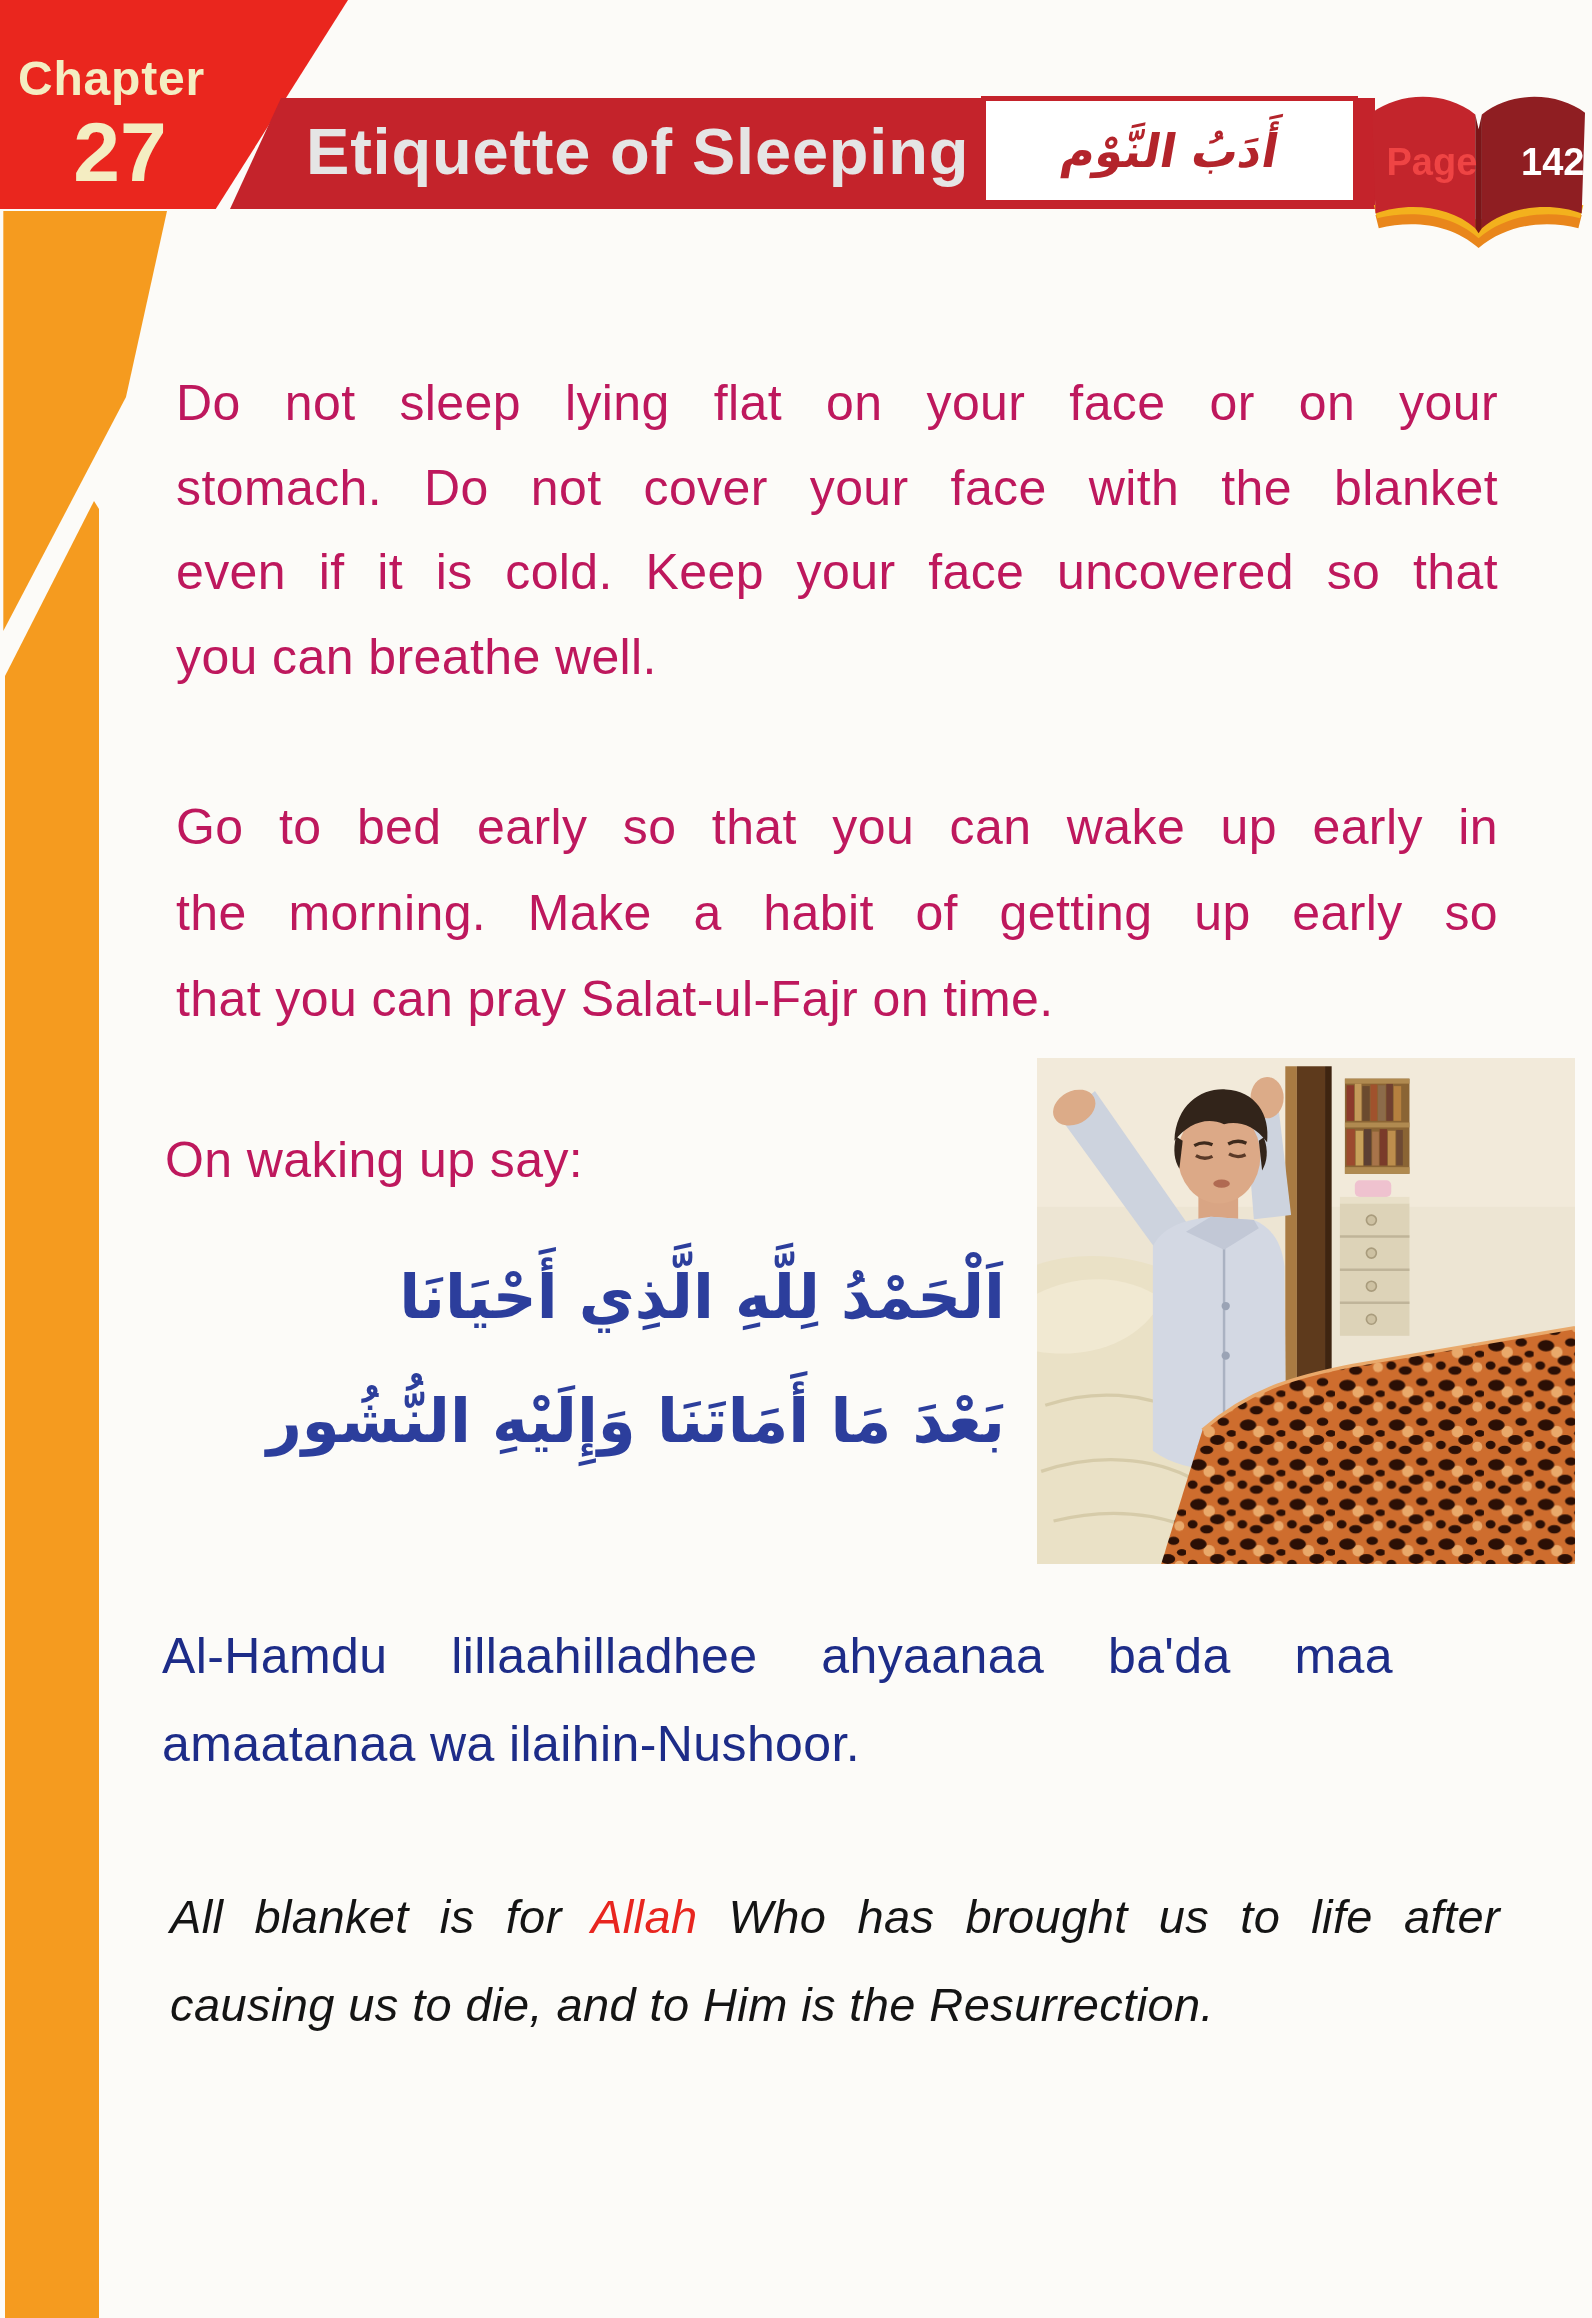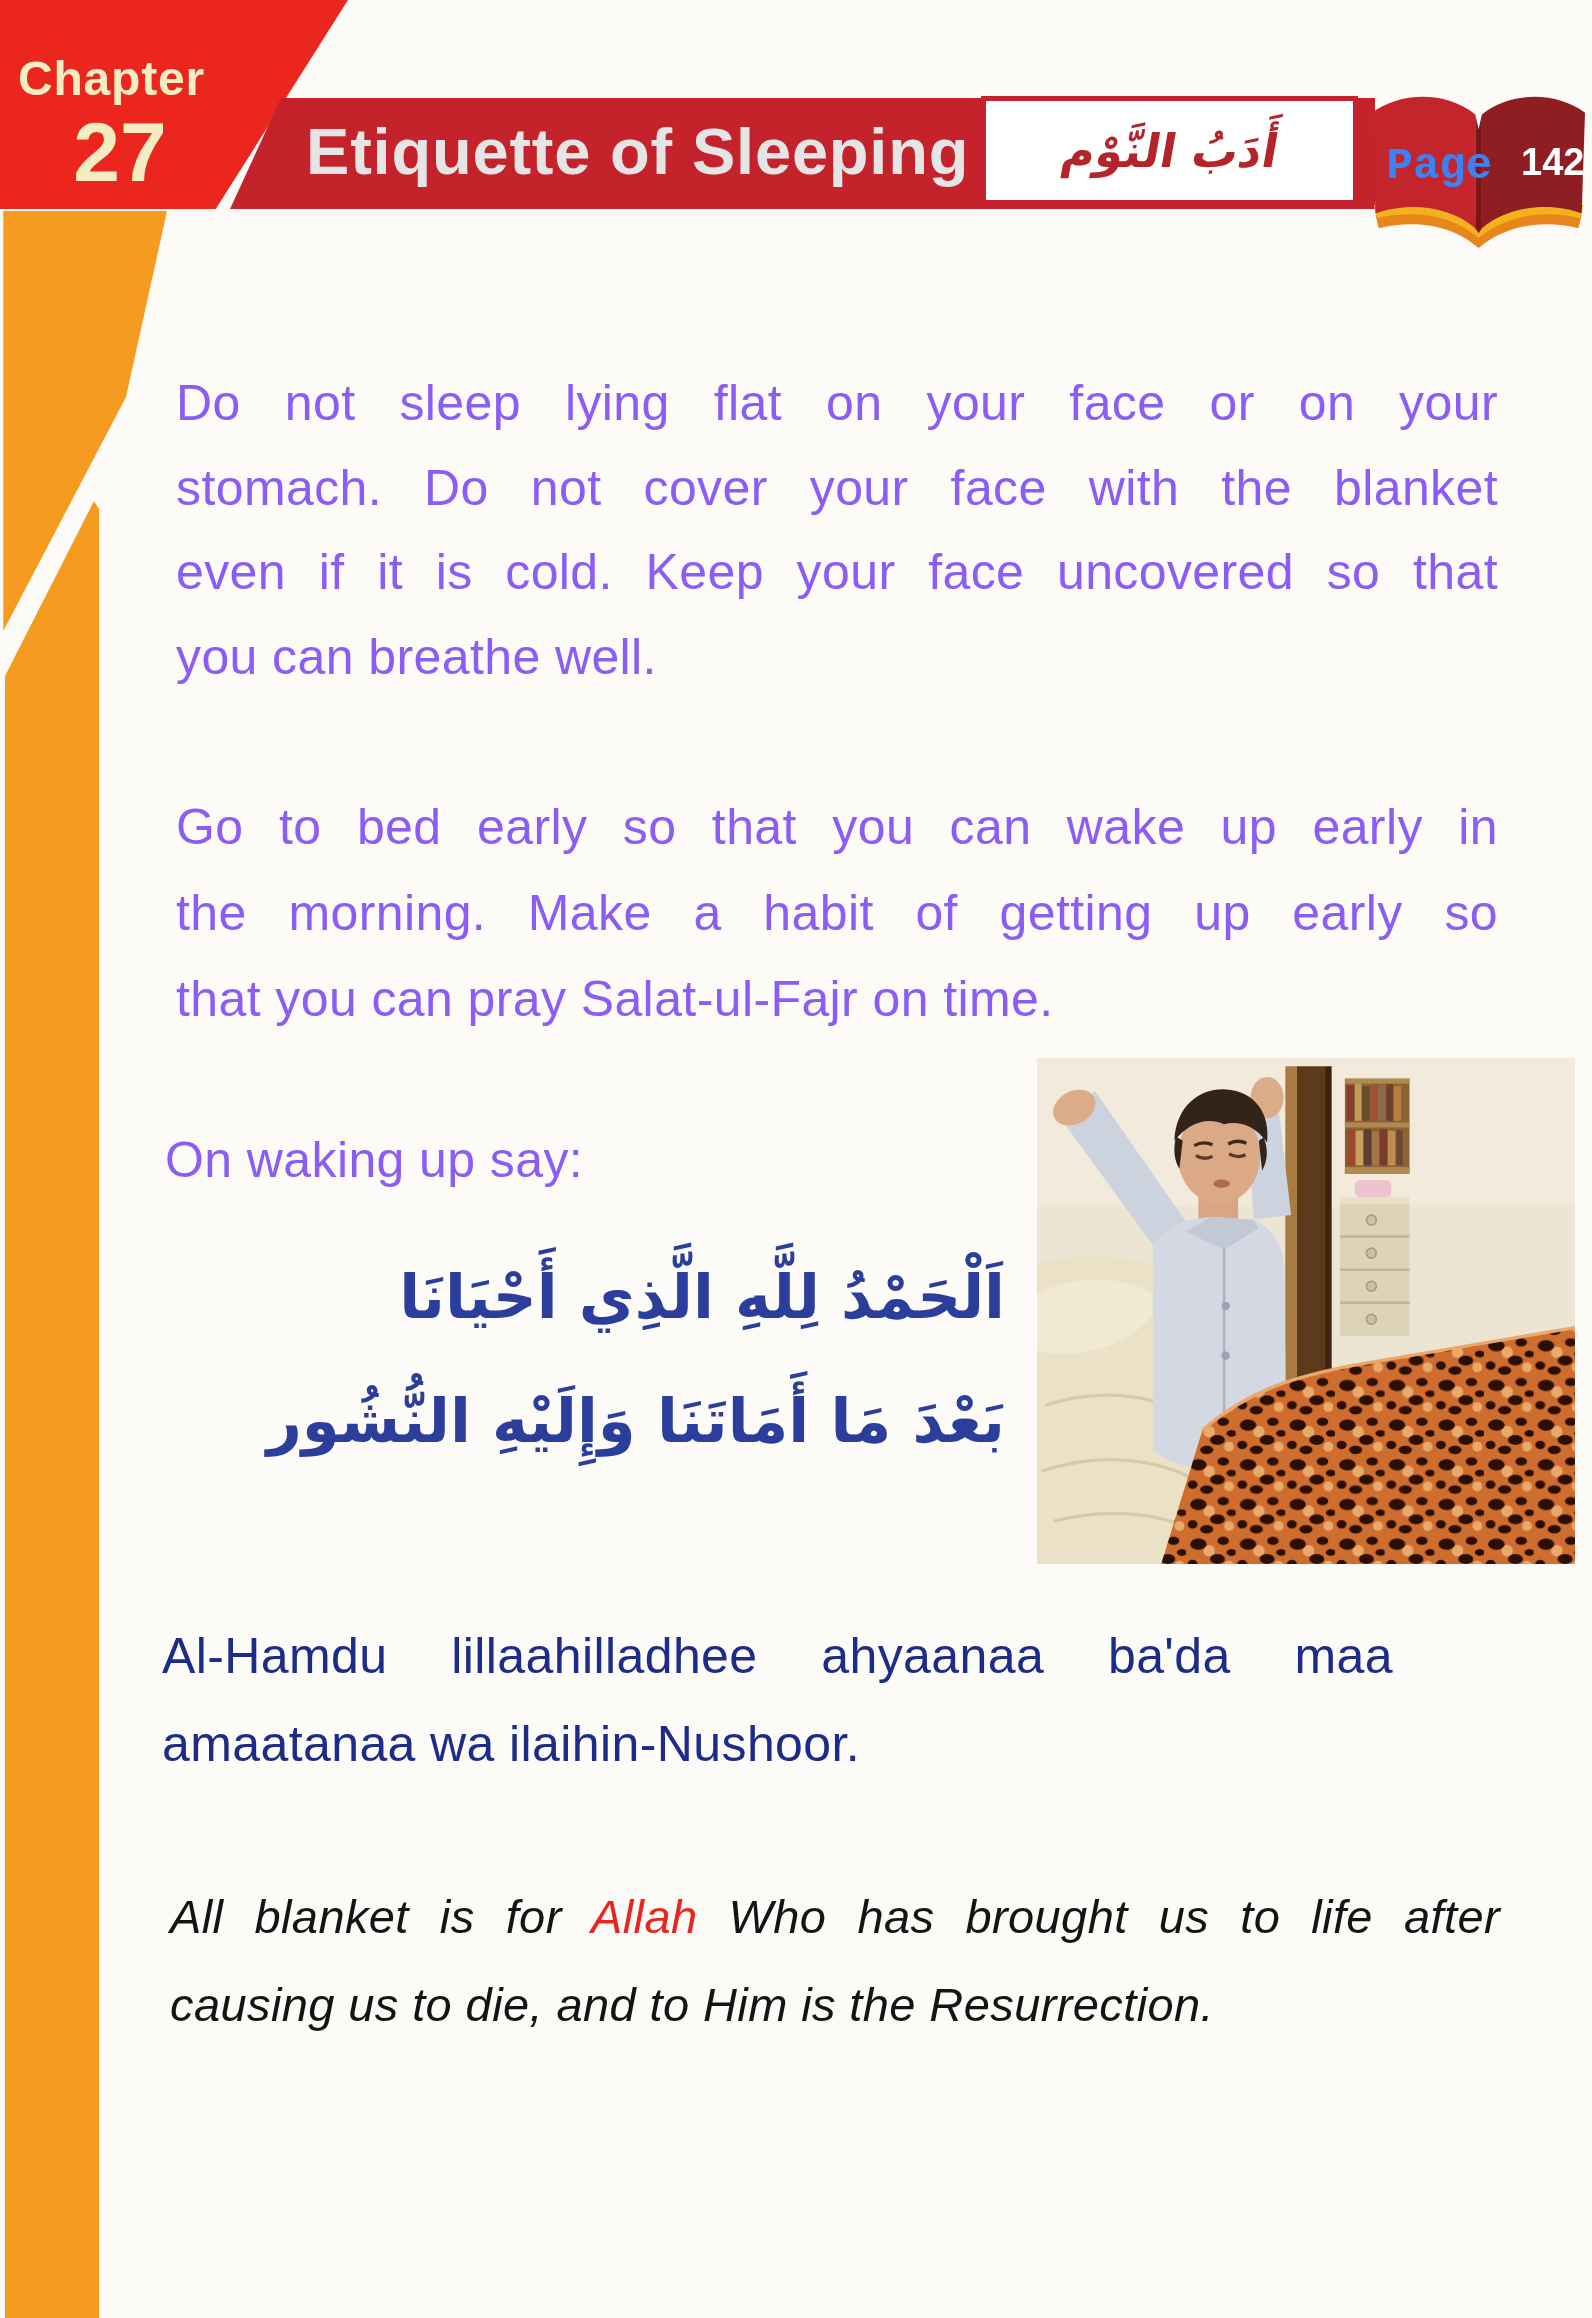--- a/index.html
+++ b/index.html
@@ -30,33 +30,33 @@
   .arabic-box{
     left:981px;top:96px;width:377px;height:109px;background:#FFFFFF;
     border:5.8px solid #C4232B;box-sizing:border-box;z-index:6;
     display:flex;align-items:center;justify-content:center;
   }
   .arabic-box span{
     font-family:"DejaVu Sans",sans-serif;direction:rtl;
     font-size:46px;font-weight:bold;color:#B3242B;transform:skewX(-10deg);
   }
   .page-badge{left:1365px;top:88px;width:228px;height:165px;z-index:7;}
-  .badge-page-label{left:21.5px;top:53px;font-size:44px;font-weight:bold;color:#3b82f6;z-index:2;font-family:Liberation Mono, monospace;}
+  .badge-page-label{left:21.5px;top:53px;font-size:38px;font-weight:bold;color:#ef4444;z-index:2;}
   .badge-page-number{left:156px;top:53px;font-size:38px;font-weight:bold;color:#FFFFFF;z-index:2;}
   
   .orange-triangle{
     left:0;top:211px;width:178px;height:430px;background:#F59B1F;
     clip-path:polygon(5.8px 0,167px 0,126px 186px,3.3px 420px,3.3px 0);
   }
   .orange-stripe{
     left:0;top:211px;width:99px;height:2108px;background:#F59B1F;
     clip-path:polygon(94px 290px,99px 298px,99px 2108px,5px 2108px,5px 465px);
   }
   
-  .line{position:absolute;height:83px;line-height:83px;color:#8b5cf6;
+  .line{position:absolute;height:83px;line-height:83px;color:#be185d;
     font-size:50px;letter-spacing:0.4px;white-space:normal;}
   .w-body{left:176px;width:1322px;}
   .just{text-align:justify;text-align-last:justify;}
   .prompt{left:165px;width:745px;}
   .dua{left:178px;width:827px;text-align:right;direction:rtl;
     font-family:"DejaVu Sans",sans-serif;font-size:61px;font-weight:bold;
     color:#2C3E9C;height:124px;line-height:124px;}
   .translit{left:162px;width:1231px;color:#1D2C88;font-weight:500;}
   .translation{left:170px;width:1330px;font-style:italic;font-size:47px;color:#141414;}
   .translation .hl{color:#E8251F;}

